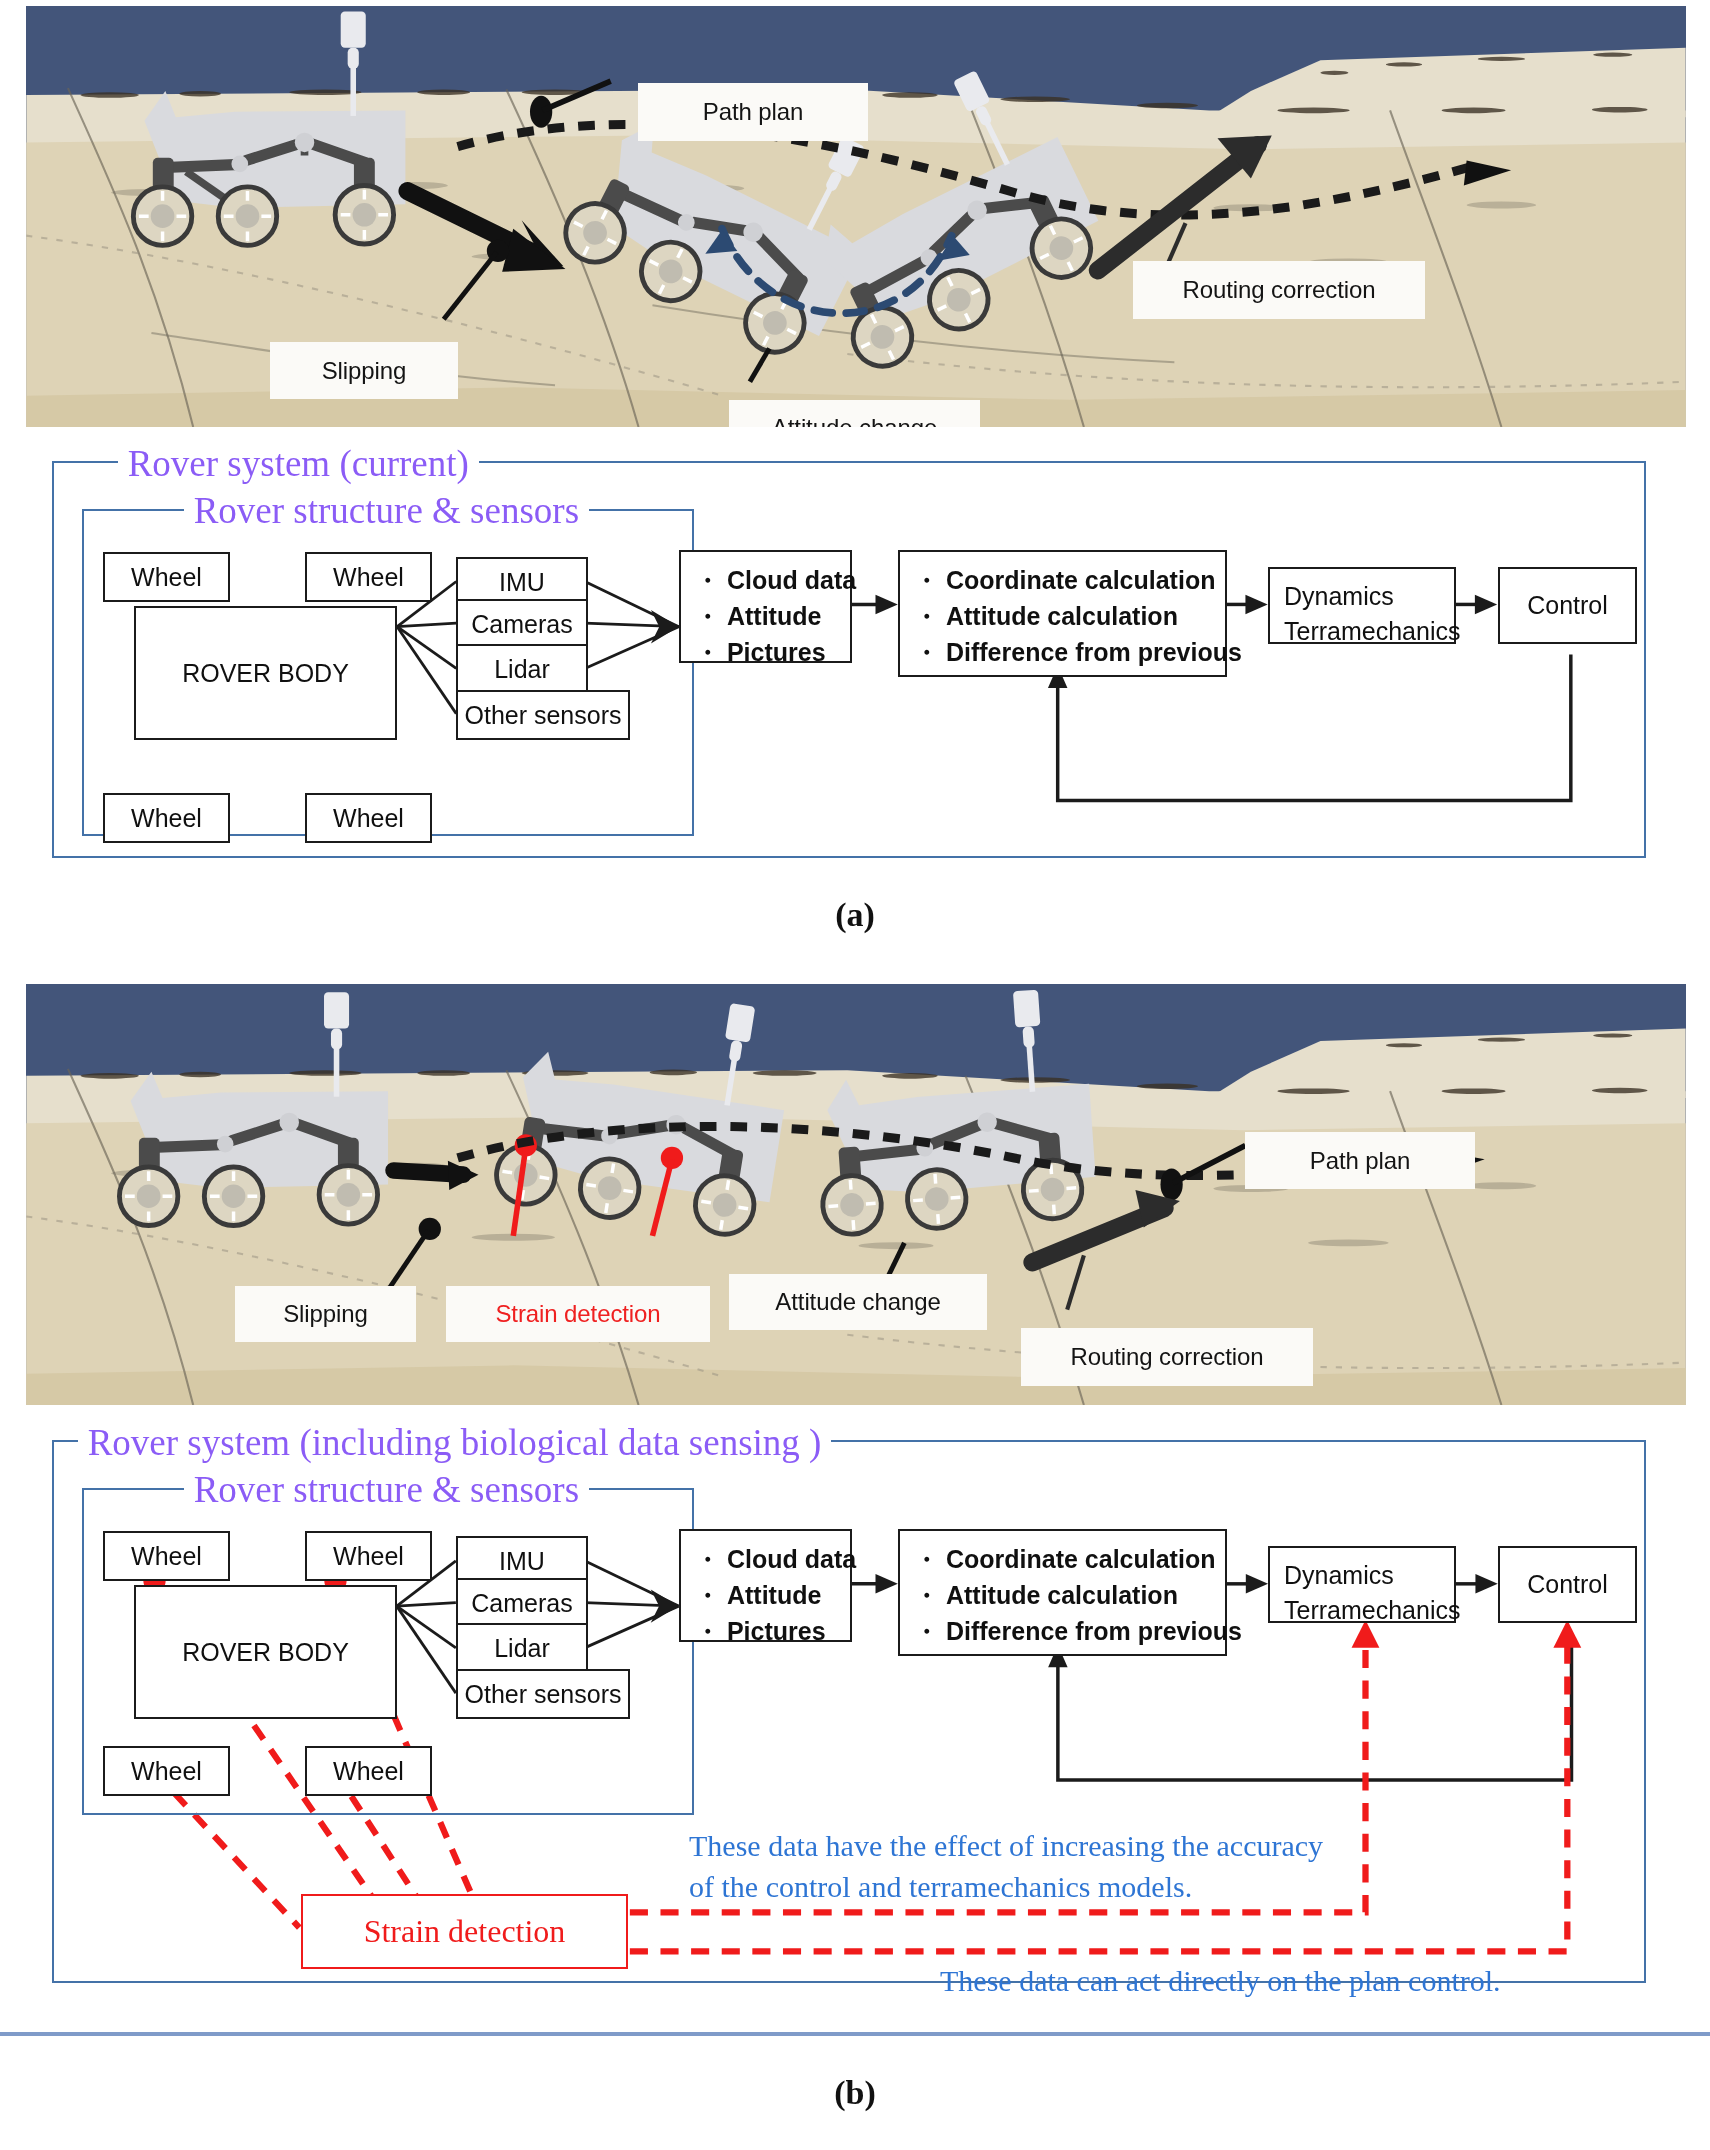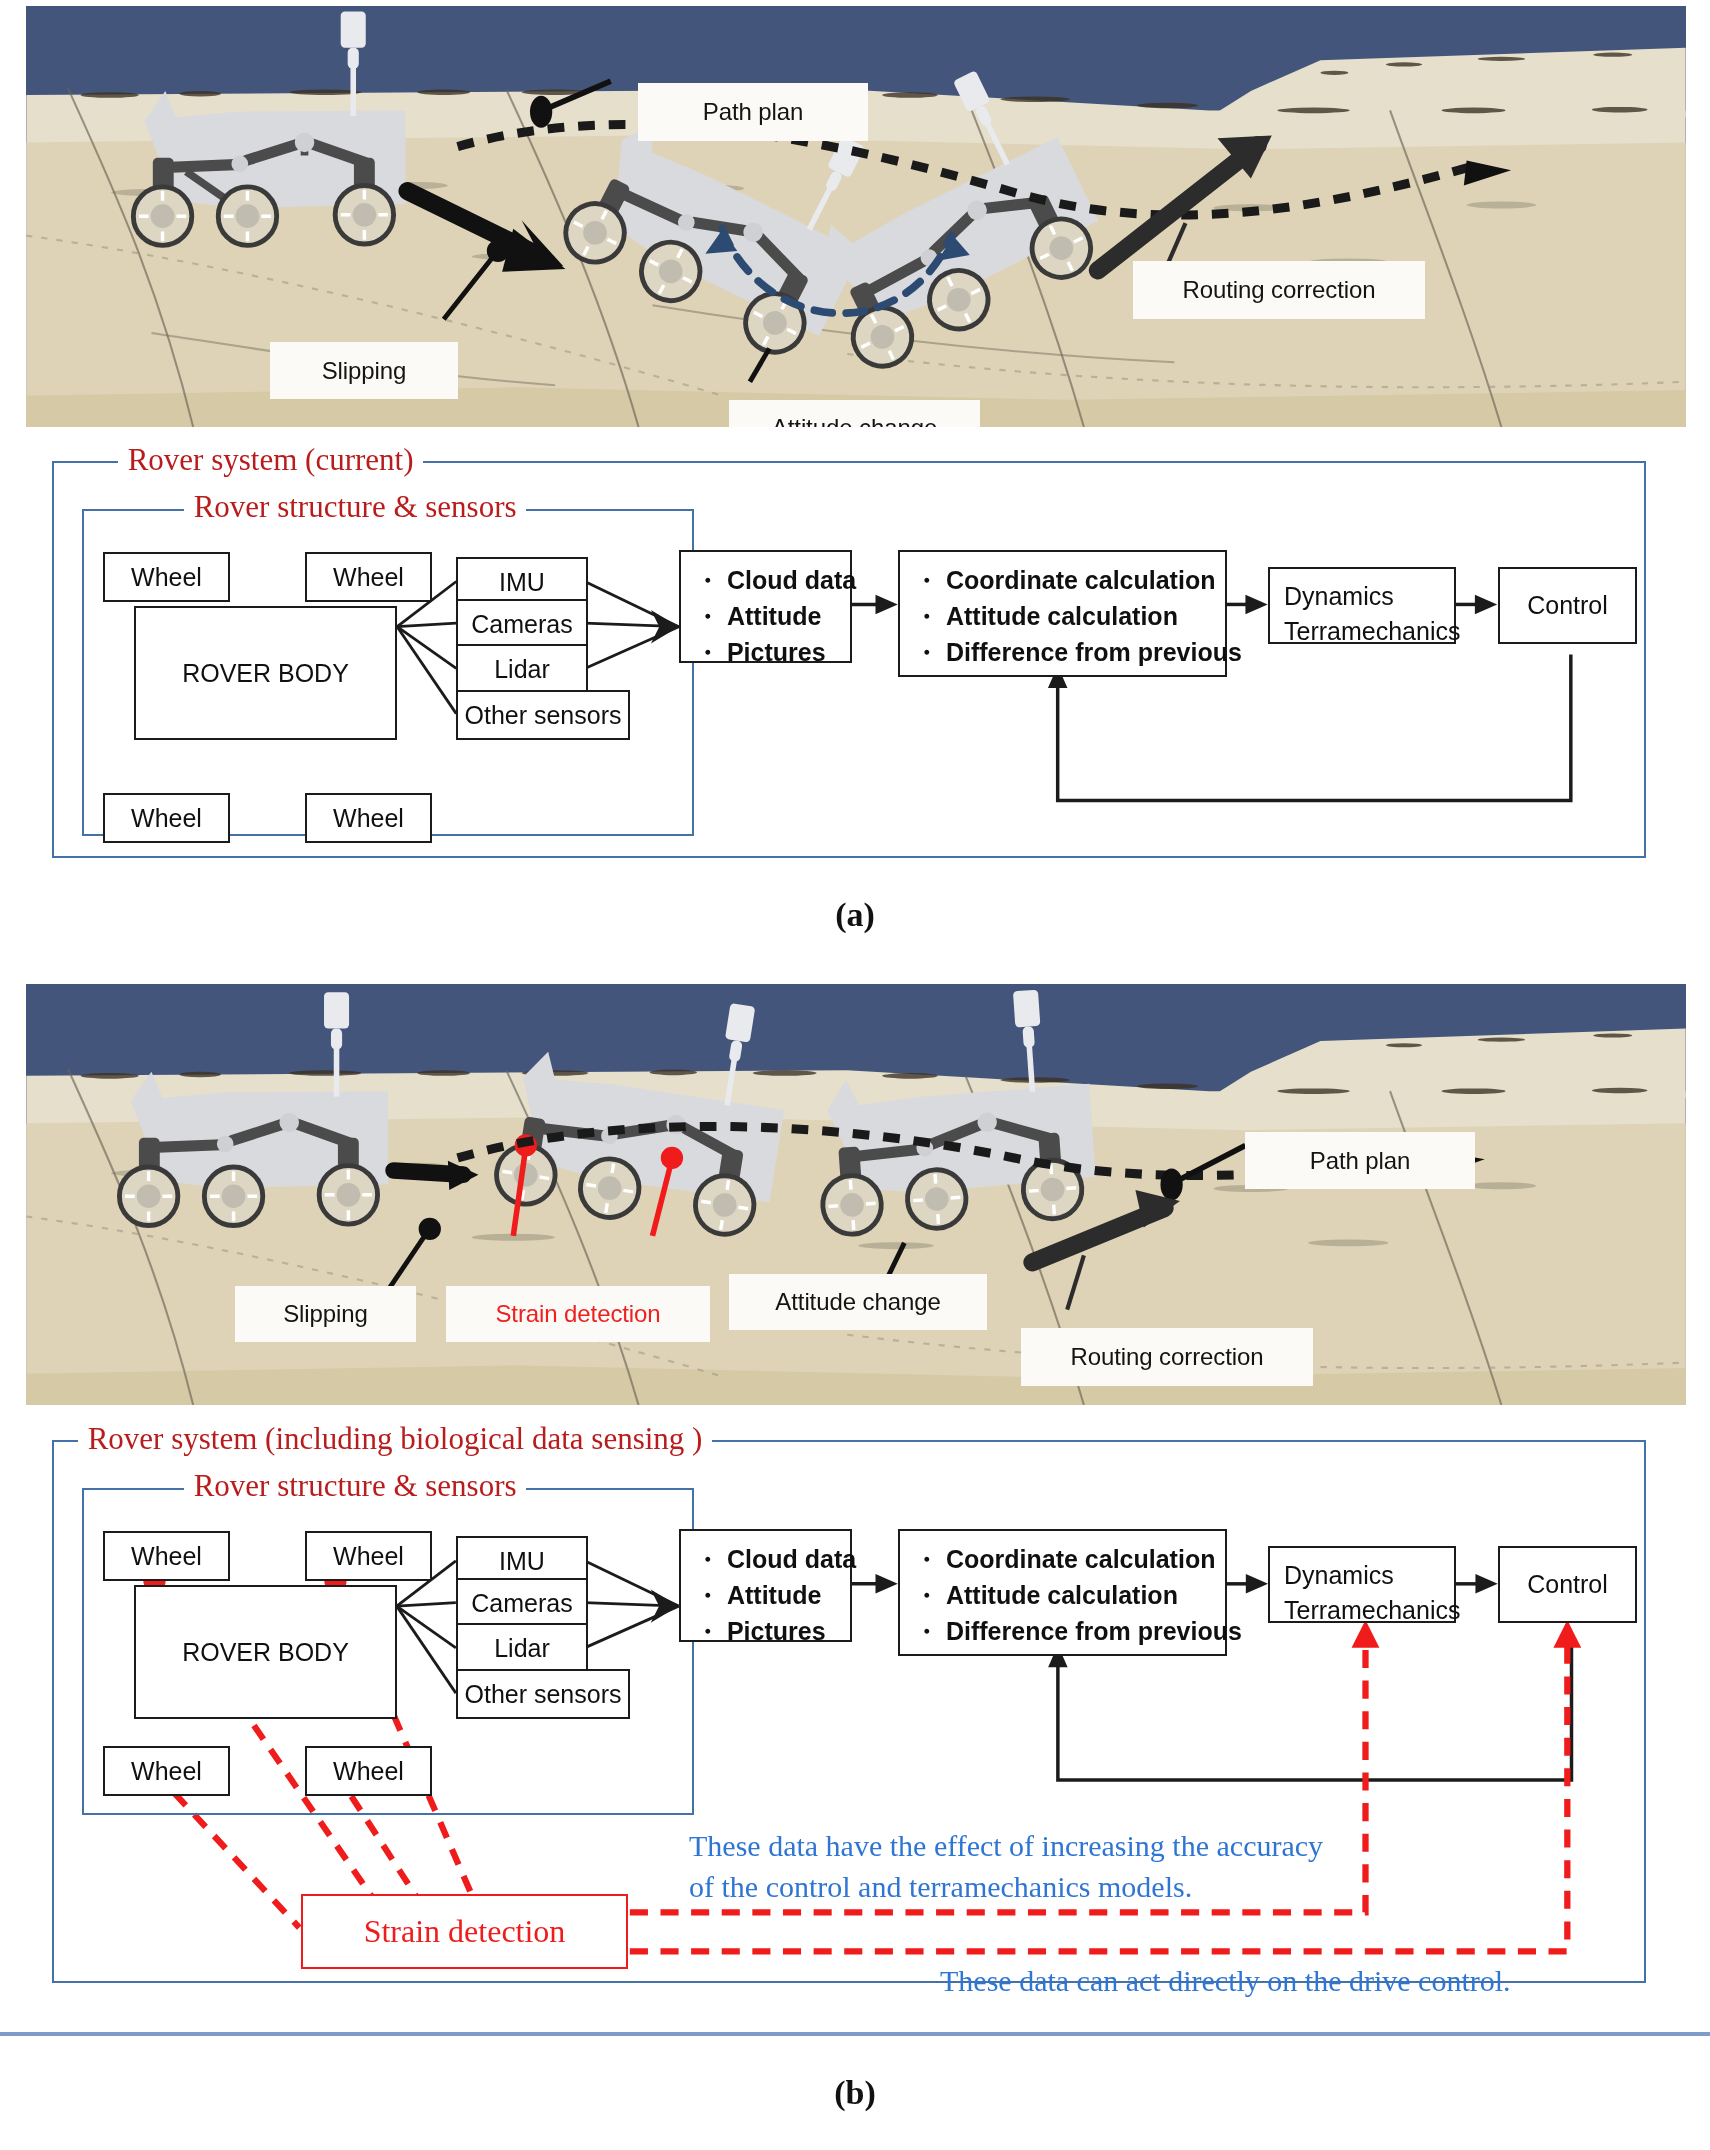--- a/index.html
+++ b/index.html
@@ -13,22 +13,22 @@
 
   
   .callout{position:absolute;background:#fbfaf7;font-family:"Liberation Sans",sans-serif;
            font-size:24px;color:#141414;display:flex;align-items:center;justify-content:center;
            white-space:nowrap;letter-spacing:-0.1px;margin-top:31px;}
   .callout.red{color:#ef2020;}
 
   
   .dgm{position:absolute;}
   .bluebox{position:absolute;border:2.1px solid #4472a8;box-sizing:border-box;background:transparent;}
-  .bluetitle{position:absolute;background:#fff;font-family:"Liberation Serif",serif;font-size:31px;
-             color:#b91c1c;white-space:nowrap;padding:0 9.7px;}
+  .bluetitle{position:absolute;background:#fff;font-family:"Liberation Serif",serif;font-size:37px;
+             color:#8b5cf6;white-space:nowrap;padding:0 9.7px;}
   .bx{position:absolute;border:2.1px solid #1b1b1b;box-sizing:border-box;background:#fff;
       display:flex;align-items:center;justify-content:center;font-size:25px;color:#101010;
       font-family:"Liberation Sans",sans-serif;white-space:nowrap;}
   .bx.list{display:block;padding:9.7px 0 0 14px;line-height:1.44;}
   .bx.list .li{font-size:25px;font-weight:bold;}
   .bx.two{display:block;padding:9.7px 0 0 14px;line-height:1.42;text-align:left;}
   .redbox{position:absolute;border:2.8px solid #f01b1b;box-sizing:border-box;background:#fff;
           display:flex;align-items:center;justify-content:center;
           font-family:"Liberation Serif",serif;font-size:32px;color:#f01b1b;white-space:nowrap;}
   .bluenote{position:absolute;font-family:"Liberation Serif",serif;font-size:30px;color:#2e75d4;
@@ -612,21 +612,21 @@
 
     <div class="bx" style="left:1498px;top:135px;width:139px;height:77px;">Control</div>
 
     <div class="redbox" style="left:301px;top:483px;width:327px;height:75px;">Strain detection</div>
 
     <div class="bluenote" style="left:689px;top:415px;">
       <div>These data have the effect of increasing the accuracy</div>
       <div>of the control and terramechanics models.</div>
     </div>
     <div class="bluenote" style="left:940px;top:550px;">
-      <div>These data can act directly on the drive control.</div>
+      <div>These data can act directly on the plan control.</div>
     </div>
   </div>
 
   <div class="divider" style="top:1058px;"></div>
 
   <div class="cap" style="top:1100px;">(b)</div>
 </div>
 
 
 </body></html>

